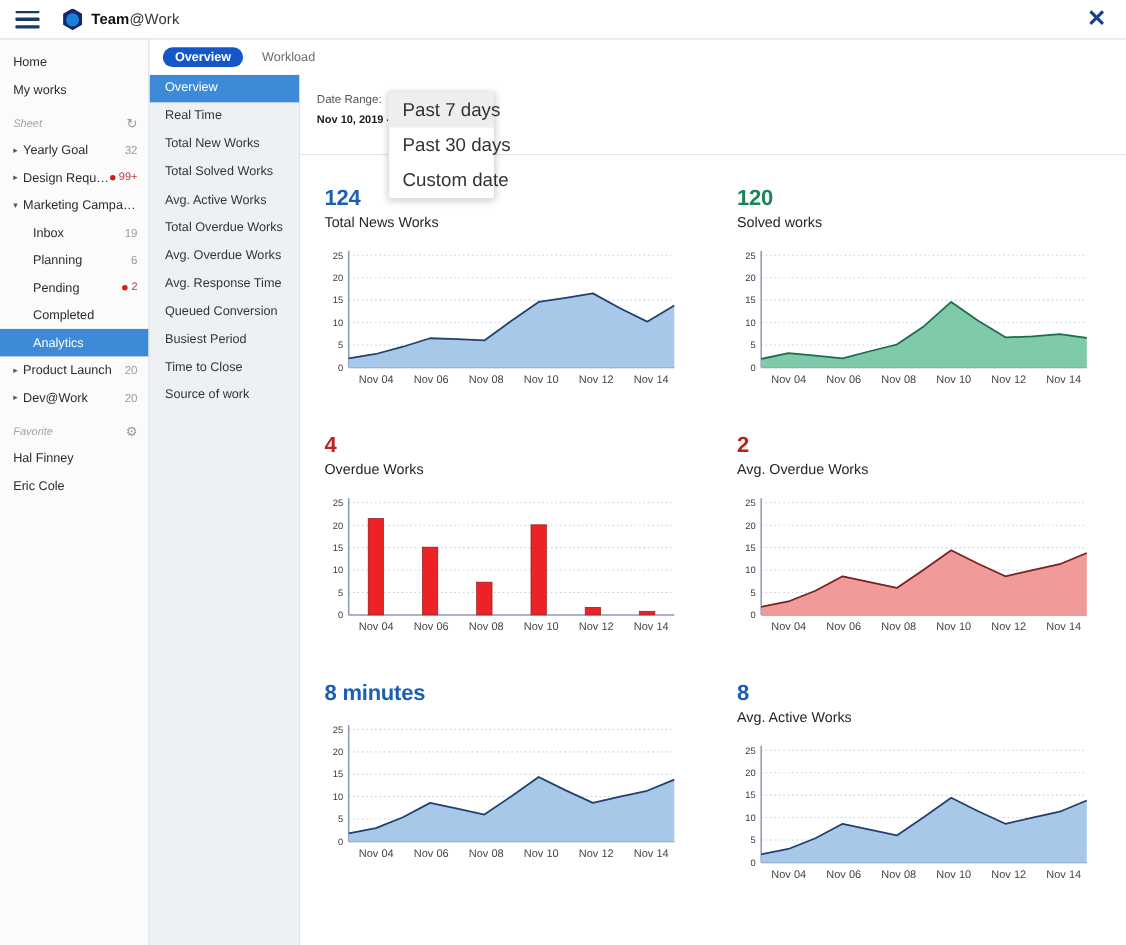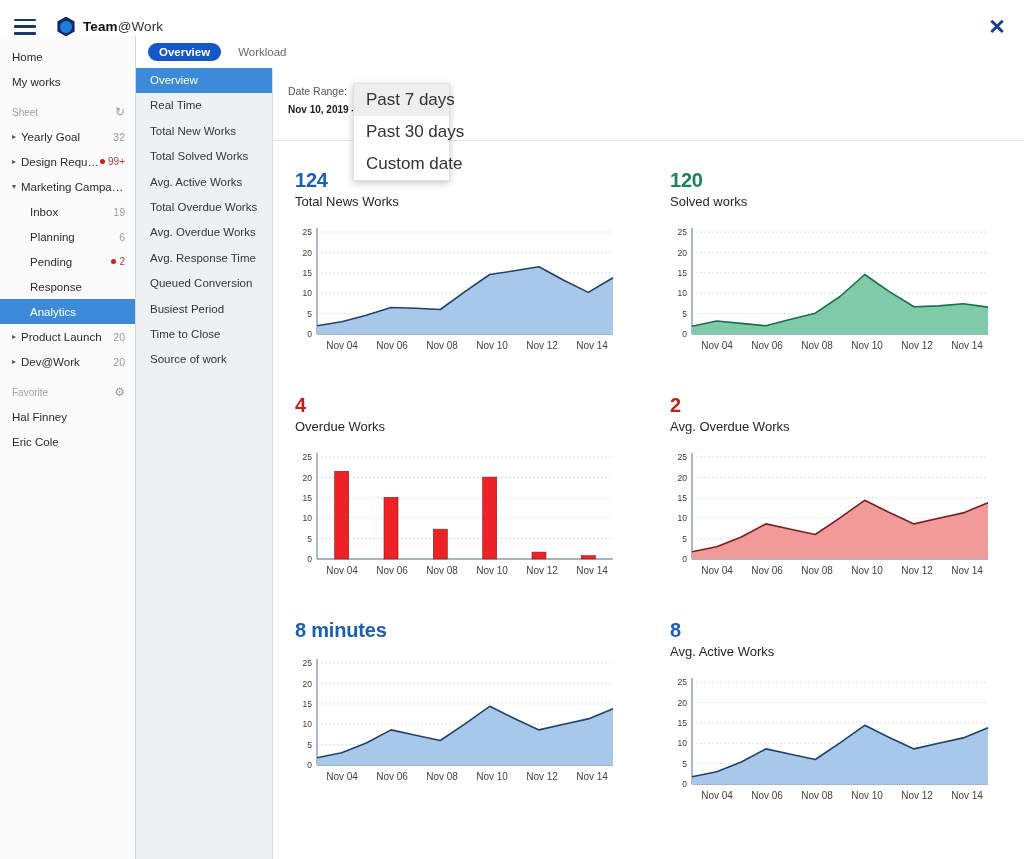--- a/index.html
+++ b/index.html
@@ -6,21 +6,21 @@
   html, body {
     width: 1024px; height: 859px;
     font-family: "Liberation Sans", sans-serif;
     background: #ffffff;
     overflow: hidden;
     -webkit-font-smoothing: antialiased;
   }
 
   
   #topbar {
-    position: absolute; left: 0; top: 9px; width: 1024px; height: 36px;
+    position: absolute; left: 0; top: 0; width: 1024px; height: 36px;
     background: #ffffff; border-bottom: 1px solid #d4d4d4;
     display: flex; align-items: center;
   }
   #hamburger { width: 22px; height: 16px; margin-left: 14px; cursor: pointer;
     display: flex; flex-direction: column; justify-content: space-between; }
   #hamburger span { display: block; height: 2.6px; background: #1a3a66; border-radius: 1px; }
   #logo-mark { margin-left: 20px; width: 20px; height: 20px; position: relative; }
   #logo-mark .hexo {
     position: absolute; left: 0; top: 0; width: 20px; height: 20px;
     background: #13296b;
@@ -49,21 +49,21 @@
   .sb-row {
     display: flex; align-items: center; height: 25px;
     padding: 0 10px 0 12px; cursor: pointer; white-space: nowrap;
   }
   .sb-row .lbl { flex: 1; overflow: hidden; text-overflow: ellipsis; }
   .sb-row .cnt { color: #9a9a9a; font-size: 10.5px; margin-left: 4px; }
   .sb-section {
     display: flex; align-items: center; height: 24px;
     padding: 0 10px 0 12px; color: #a2a2a2; font-size: 10px; margin-top: 6px;
   }
-  .sb-section .lbl { flex: 1; }
+  .sb-section .lbl { flex: 1; font-style: italic; }
   .sb-ico { color: #9b9b9b; font-size: 12px; cursor: pointer; }
   .caret { width: 9px; font-size: 8px; color: #555; flex: none; }
   .sb-child { padding-left: 30px; }
   .sb-child.sel { background: #3d8bd8; color: #ffffff; }
   .dot-red { width: 5px; height: 5px; border-radius: 50%; background: #cc1f1f;
     display: inline-block; margin-right: 3px; flex: none; }
   .cnt-red { color: #b04040; font-size: 10px; }
   .sb-bold { font-size: 11.5px; }
 
   
@@ -187,21 +187,21 @@
       <div class="sb-row sb-child">
         <span class="lbl">Planning</span>
         <span class="cnt">6</span>
       </div>
       <div class="sb-row sb-child">
         <span class="lbl">Pending</span>
         <span class="dot-red"></span>
         <span class="cnt-red">2</span>
       </div>
       <div class="sb-row sb-child">
-        <span class="lbl">Response</span>
+        <span class="lbl">Completed</span>
       </div>
       <div class="sb-row sb-child sel">
         <span class="lbl">Analytics</span>
       </div>
     </div>
   <div id="sb-sheets2">
       <div class="sb-row">
         <span class="caret">▸</span>
         <span class="lbl">Product Launch</span>
         <span class="cnt">20</span>

